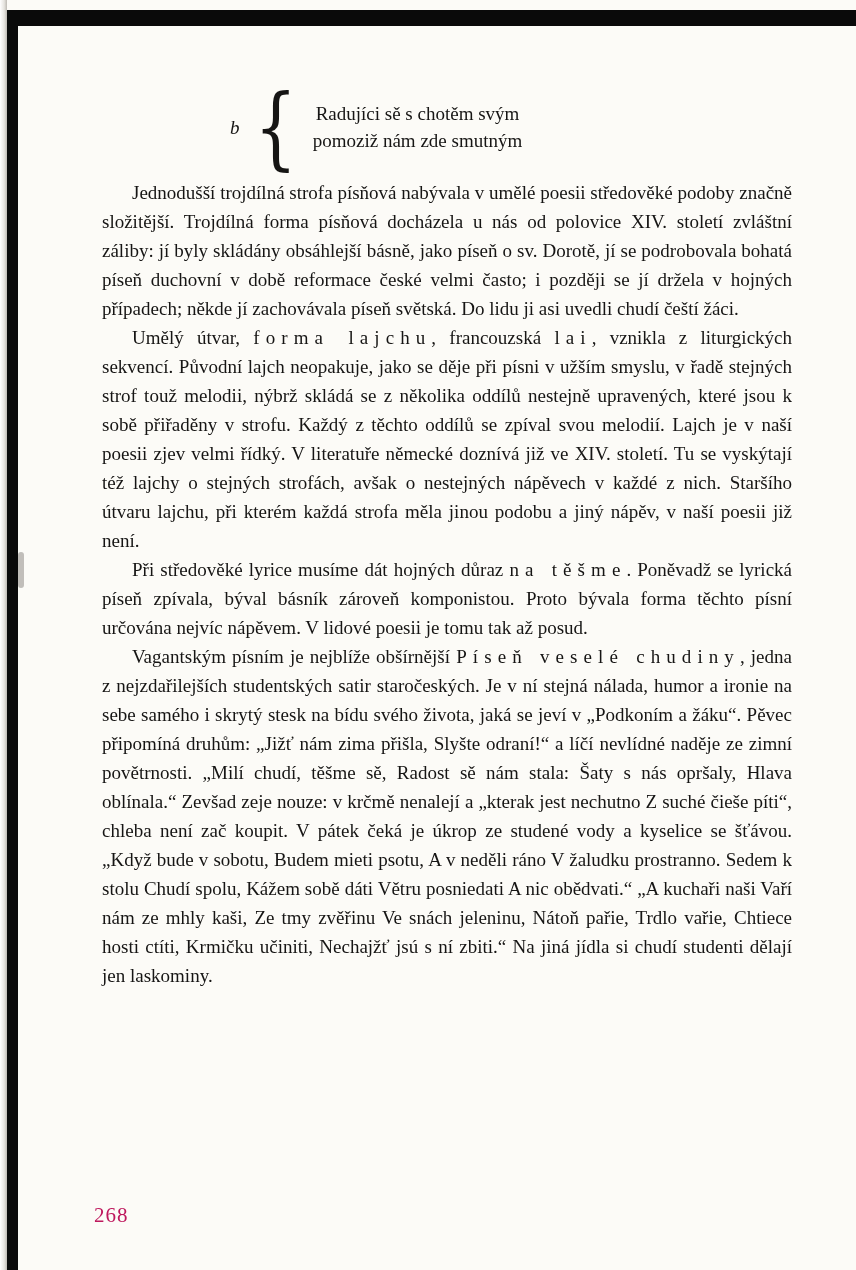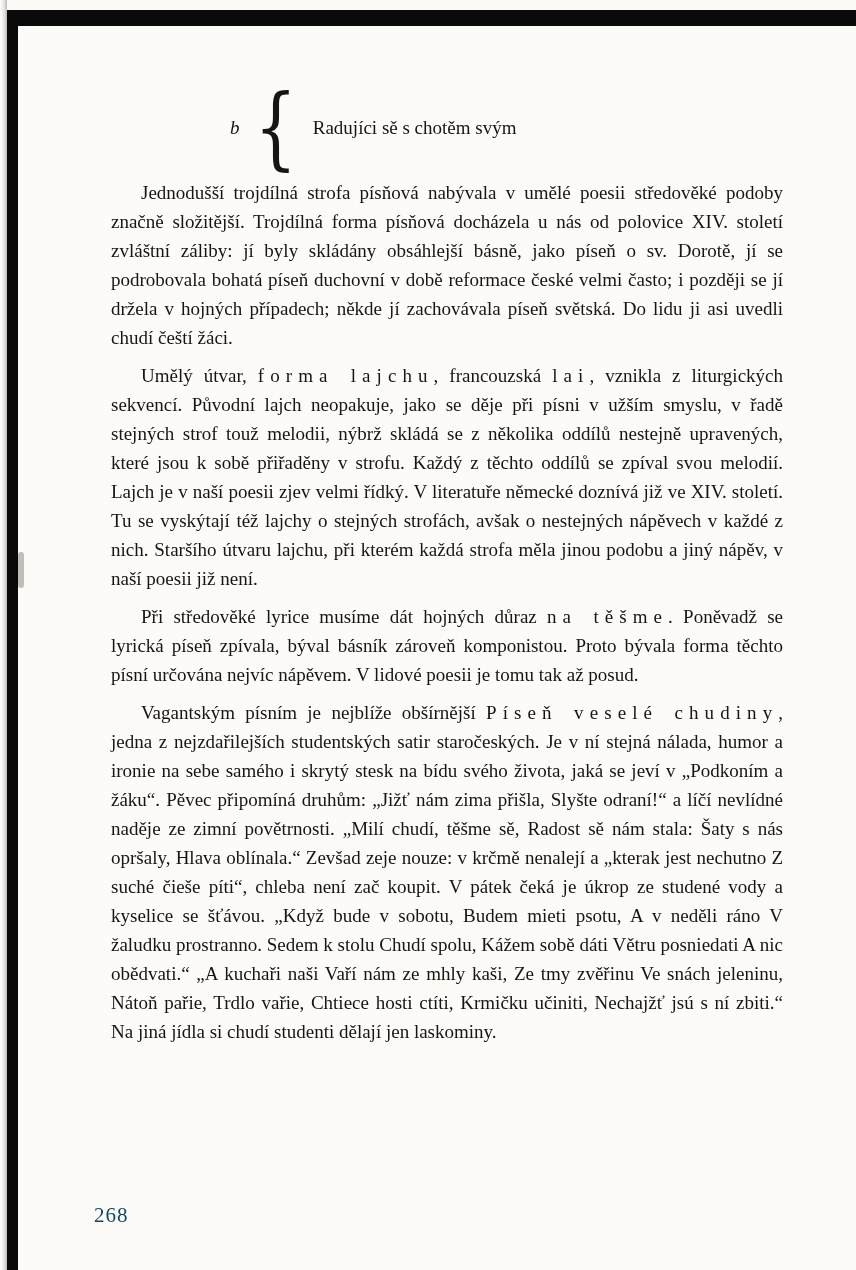--- a/index.html
+++ b/index.html
@@ -51,48 +51,49 @@
   .verse-brace {
     font-family:"DejaVu Serif", serif;
     font-size:90px; line-height:82px;
     font-weight:400;
     margin-right:9px;
     transform:scaleX(.75);
     color:#161514;
   }
   .verse-lines { line-height:27px;text-align:center; }
   .para {
-    margin:9px;
+    margin:0;
     text-indent:30px;
     text-align:justify;
   }
   .spaced { letter-spacing:.32em; }
   .page-number {
     position:absolute; left:94px; top:1203px;
     font-size:21px; letter-spacing:1px;
-    color:#0c4a6e;
+    color:#be185d;
   }
 </style>
 </head>
 <body>
 
 <div class="page">
 
   <div class="scan-edge-outer"></div>
   <div class="scan-edge-left"></div>
   <div class="scan-edge-top"></div>
   <div class="scan-smudge"></div>
 
   <div class="content">
 
     <div class="verse">
       <span class="verse-label">b</span>
       <span class="verse-brace">{</span>
       <div class="verse-lines">
           <div>Radujíci sě s chotěm svým</div>
+          <div>pomoziž nám zde smutným</div>
         </div>
     </div>
 
     <div>
         <p class="para"><span>Jednodušší trojdílná strofa písňová nabývala v umělé poesii středověké podoby značně složitější. Trojdílná forma písňová docházela u nás od polovice XIV. století zvláštní záliby: jí byly skládány obsáhlejší básně, jako píseň o sv. Dorotě, jí se podrobovala bohatá píseň duchovní v době reformace české velmi často; i později se jí držela v hojných případech; někde jí zachovávala píseň světská. Do lidu ji asi uvedli chudí čeští žáci.</span></p>
         <p class="para"><span>Umělý útvar, </span><span class="spaced">forma lajchu</span><span>, francouzská </span><span class="spaced">lai</span><span>, vznikla z liturgických sekvencí. Původní lajch neopakuje, jako se děje při písni v užším smyslu, v řadě stejných strof touž melodii, nýbrž skládá se z několika oddílů nestejně upravených, které jsou k sobě přiřaděny v strofu. Každý z těchto oddílů se zpíval svou melodií. Lajch je v naší poesii zjev velmi řídký. V literatuře německé doznívá již ve XIV. století. Tu se vyskýtají též lajchy o stejných strofách, avšak o nestejných nápěvech v každé z nich. Staršího útvaru lajchu, při kterém každá strofa měla jinou podobu a jiný nápěv, v naší poesii již není.</span></p>
         <p class="para"><span>Při středověké lyrice musíme dát hojných důraz </span><span class="spaced">na těšme</span><span>. Poněvadž se lyrická píseň zpívala, býval básník zároveň komponistou. Proto bývala forma těchto písní určována nejvíc nápěvem. V lidové poesii je tomu tak až posud.</span></p>
         <p class="para"><span>Vagantským písním je nejblíže obšírnější </span><span class="spaced">Píseň veselé chudiny</span><span>, jedna z nejzdařilejších studentských satir staročeských. Je v ní stejná nálada, humor a ironie na sebe samého i skrytý stesk na bídu svého života, jaká se jeví v „Podkoním a žáku“. Pěvec připomíná druhům: „Jižť nám zima přišla, Slyšte odraní!“ a líčí nevlídné naděje ze zimní povětrnosti. „Milí chudí, těšme sě, Radost sě nám stala: Šaty s nás opršaly, Hlava oblínala.“ Zevšad zeje nouze: v krčmě nenalejí a „kterak jest nechutno Z suché čieše píti“, chleba není zač koupit. V pátek čeká je úkrop ze studené vody a kyselice se šťávou. „Když bude v sobotu, Budem mieti psotu, A v neděli ráno V žaludku prostranno. Sedem k stolu Chudí spolu, Kážem sobě dáti Větru posniedati A nic obědvati.“ „A kuchaři naši Vaří nám ze mhly kaši, Ze tmy zvěřinu Ve snách jeleninu, Nátoň pařie, Trdlo vařie, Chtiece hosti ctíti, Krmičku učiniti, Nechajžť jsú s ní zbiti.“ Na jiná jídla si chudí studenti dělají jen laskominy.</span></p>
       </div>
 

